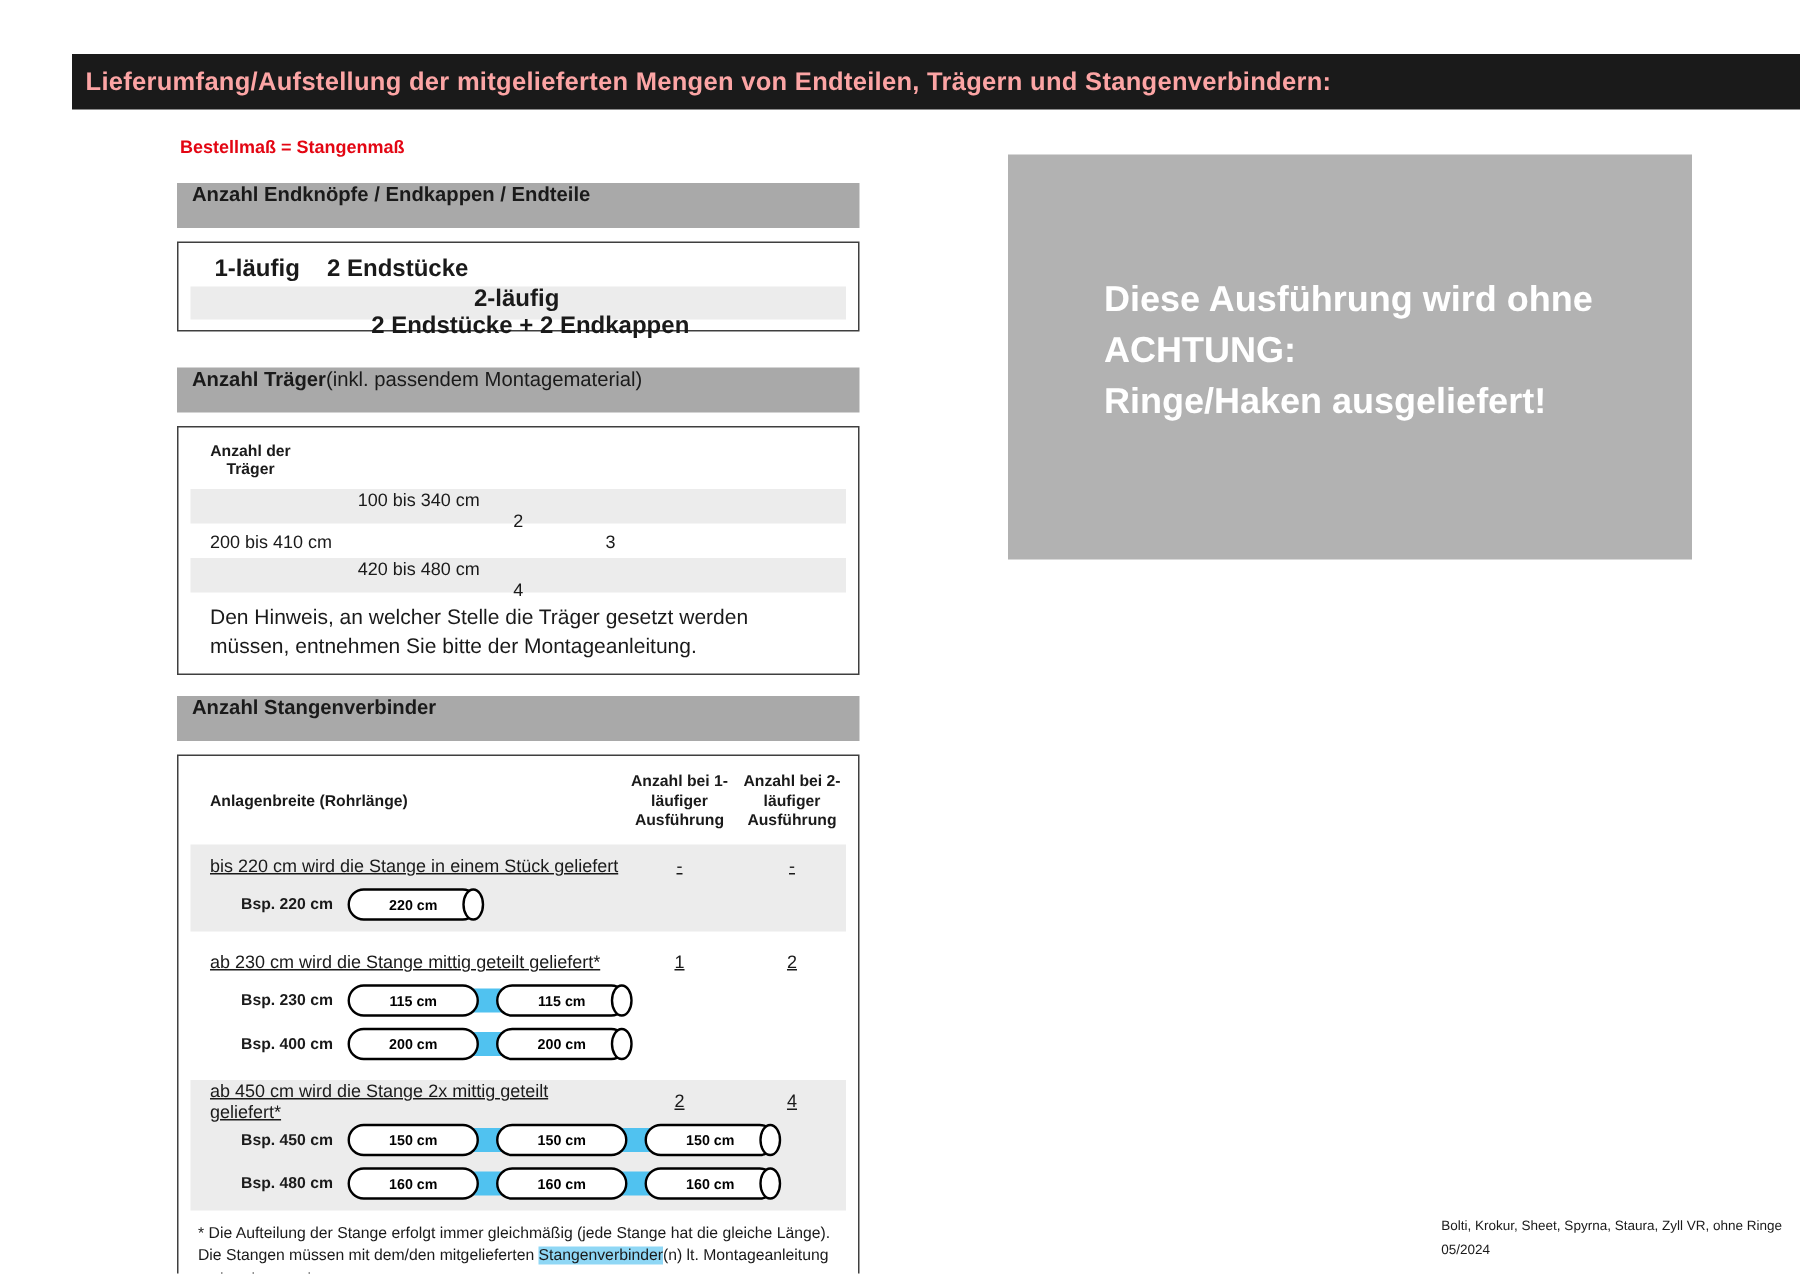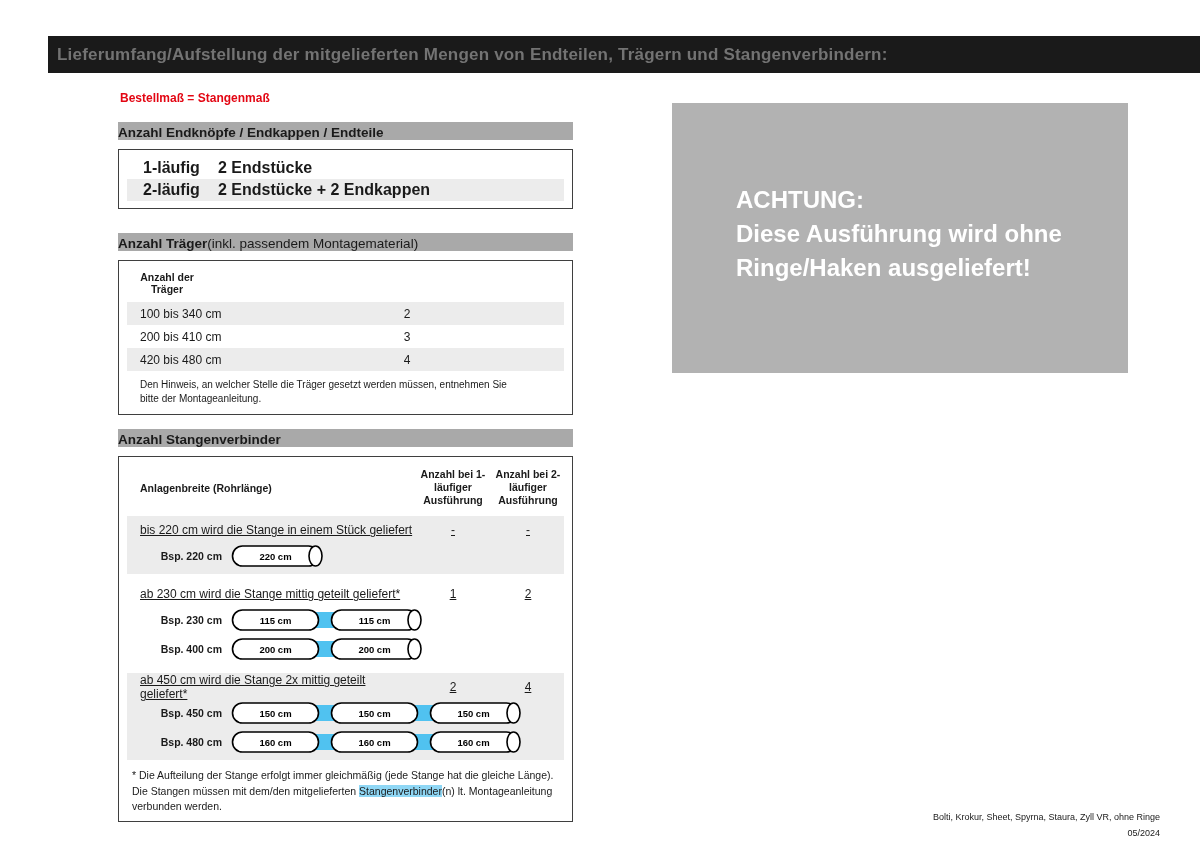--- a/index.html
+++ b/index.html
@@ -9,44 +9,44 @@
     font-family:"Liberation Sans", sans-serif;
     color:#1a1a1a;
     position:relative;
     overflow:hidden;
   }
   .top-bar {
     position:absolute; left:48px; right:0; top:36px; height:37px;
     background:var(--header-black,#1a1a1a);
     display:flex; align-items:center; padding-left:9px;
   }
-  .top-bar span { color:#737373; font-size:17px; font-weight:bold; letter-spacing:.2px; }
+  .top-bar span { color:#fca5a5; font-size:17px; font-weight:bold; letter-spacing:.2px; }
   .subtitle {
     position:absolute; left:120px; top:91px;
     color:var(--accent-red,#e30613); font-size:12px; font-weight:bold;
   }
   .left-col { position:absolute; left:118px; top:122px; width:455px; }
   .sec-bar {
-    height:18px; background:var(--section-gray,#a9a9a9);
-    display:flex; align-items:flex-end; font-size:13.5px;
+    height:30px; background:var(--section-gray,#a9a9a9);
+    display:flex; align-items:flex-start; padding-left:10px; font-size:13.5px;
   }
   .sec-bar .b { font-weight:bold; }
   .sec-bar.mt1 { margin-top:24px; }
   .sec-bar.mt2 { margin-top:14px; }
   .tbl { border:1px solid #3f3f3f; padding:7px 8px; margin-top:9px; background:#fff; }
-  .shade { background:var(--row-gray,#ececec); }
+  .shade { background:var(--row-gray,#ececec);flex-direction:column; }
   
   .t1row { display:flex; align-items:center; height:22px; padding-left:16px; font-size:16px;font-weight:bold; }
   .t1label { width:75px; }
   
   .t2hdr { display:flex; font-size:10.5px; font-weight:bold; padding:3px 0 7px; }
   .t2row { display:flex; align-items:center; height:23px; font-size:12px; }
   .t2range { width:240px; padding-left:13px; }
   .t2count { width:80px; text-align:center; }
-  .t2note { font-size:10px; line-height:1.35; padding:7px 0 2px 13px; max-width:400px; }
+  .t2note { font-size:14px; line-height:1.35; padding:7px 0 2px 13px; max-width:400px; }
   
   .t3hdr { display:flex; align-items:center; font-size:10.5px; font-weight:bold; padding:4px 0 9px; }
   .t3hc1 { flex:1; padding-left:13px; }
   .t3hc, .t3cnt { width:72px; text-align:center; margin-left:3px; }
   .t3hc { line-height:1.25; }
   .t3group { padding:3px 0 4px; }
   .t3group + .t3group { margin-top:6px; }
   .t3drow { display:flex; align-items:center; height:22px; font-size:12px;text-decoration:underline; }
   .t3desc { flex:1; padding-left:13px; }
   .t3erow { display:flex; align-items:center; height:29px; }
@@ -55,21 +55,21 @@
   .footnote { font-size:10.5px; line-height:1.45; margin-top:8px; padding-left:5px; }
   .hl { background:var(--highlight-blue,#8fd7f5); }
   
   .notice {
     position:absolute; left:672px; top:103px; width:456px; height:270px;
     background:var(--notice-gray,#b2b2b2);
     padding:80px 30px 0 64px;
   }
   .notice div { color:#fff; font-size:24px; font-weight:bold; line-height:1.42; }
   
-  .footer { position:absolute; right:40px; bottom:8px; text-align:right; font-size:9px; line-height:1.7; }
+  .footer { position:absolute; right:12px; bottom:8px; font-size:9px; line-height:1.7; }
 </style>
 </head>
 <body>
 
 <div class="top-bar">
   <span>Lieferumfang/Aufstellung der mitgelieferten Mengen von Endteilen, Trägern und Stangenverbindern:</span>
 </div>
 
 <div class="subtitle">Bestellmaß = Stangenmaß</div>
 
@@ -215,21 +215,21 @@
             </span>
           </div>
         </div>
       </div>
     <div class="footnote"><span>* Die Aufteilung der Stange erfolgt immer gleichmäßig (jede Stange hat die gleiche Länge). Die Stangen müssen mit dem/den mitgelieferten </span><span class="hl">Stangenverbinder</span><span>(n) lt. Montageanleitung verbunden werden.</span></div>
   </div>
 
 </div>
 
 <div class="notice">
+  <div>Diese Ausführung wird ohne</div>
   <div>ACHTUNG:</div>
-  <div>Diese Ausführung wird ohne</div>
   <div>Ringe/Haken ausgeliefert!</div>
 </div>
 
 <div class="footer">
   <div>Bolti, Krokur, Sheet, Spyrna, Staura, Zyll VR, ohne Ringe</div>
   <div>05/2024</div>
 </div>
 
 </body></html>

